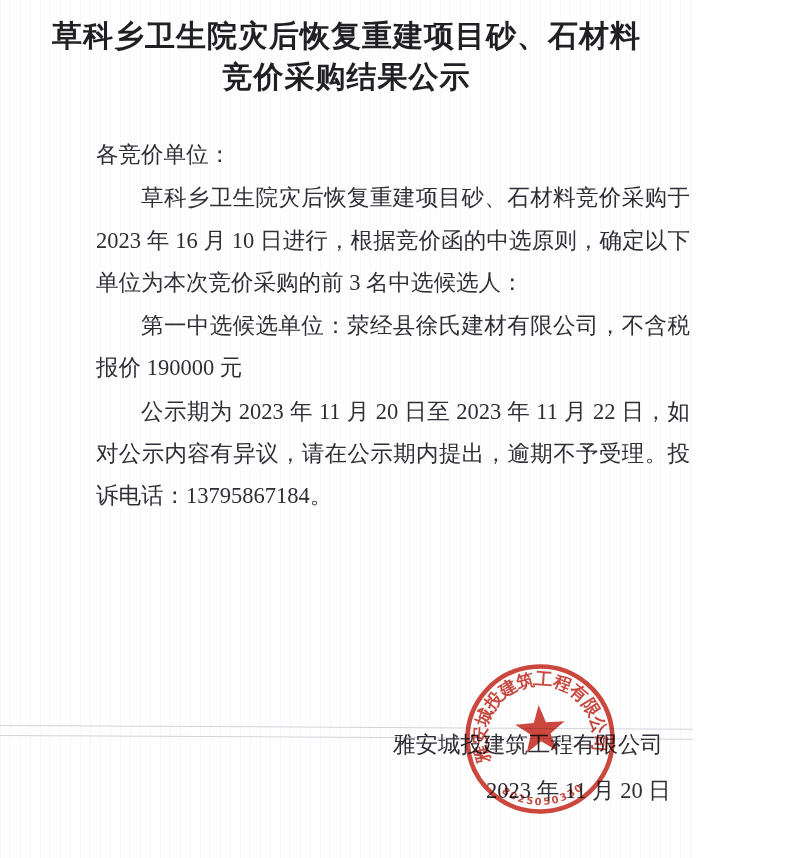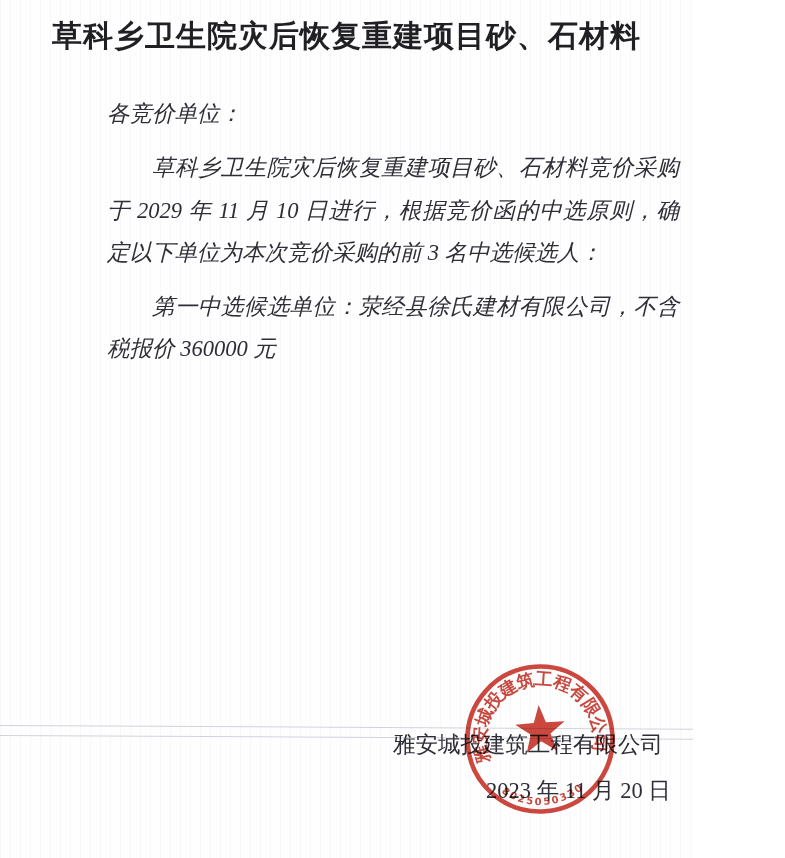--- a/index.html
+++ b/index.html
@@ -29,21 +29,21 @@
   }
   .title-line { display: block; }
 
   .body-text {
     width: 596px;
     margin: 37px 94px 0 95px;
     font-size: 22.5px;
     line-height: 42.3px;
     text-align: justify;
   }
-  .para { margin: 12px; padding: 0; font-style: italic; }
+  .para { margin: 1px; padding: 0; }
   .para.indent { text-indent: 2em; }
 
   .fold-line {
     position: absolute;
     left: 0;
     width: 785px;
     height: 1px;
     background: rgba(150,156,175,0.42);
     transform-origin: left center;
     transform: rotate(0.3deg);
@@ -91,26 +91,28 @@
     fill: #c5392e;
   }
 </style>
 </head>
 <body>
 
 <div class="page">
 
   <h1 class="doc-title">
     <span class="title-line">草科乡卫生院灾后恢复重建项目砂、石材料</span>
+    <span class="title-line">竞价采购结果公示</span>
   </h1>
 
   <div class="body-text">
     <p class="para">各竞价单位：</p>
-    <p class="para indent">草科乡卫生院灾后恢复重建项目砂、石材料竞价采购于 2029 年 11 月 10 日进行，根据竞价函的中选原则，确定以下单位为本次竞价采购的前 3 名中选候选人：</p>
-    <p class="para indent">第一中选候选单位：荥经县徐氏建材有限公司，不含税报价 360000 元</p>
+    <p class="para indent">草科乡卫生院灾后恢复重建项目砂、石材料竞价采购于 2023 年 16 月 10 日进行，根据竞价函的中选原则，确定以下单位为本次竞价采购的前 3 名中选候选人：</p>
+    <p class="para indent">第一中选候选单位：荥经县徐氏建材有限公司，不含税报价 190000 元</p>
+    <p class="para indent">公示期为 2023 年 11 月 20 日至 2023 年 11 月 22 日，如对公示内容有异议，请在公示期内提出，逾期不予受理。投诉电话：13795867184。</p>
   </div>
 
   <div class="fold-line fold-line-1"></div>
   <div class="fold-line fold-line-2"></div>
 
   <div class="signature-company">雅安城投建筑工程有限公司</div>
   <div class="signature-date">2023 年 11 月 20 日</div>
 
   <svg class="seal" viewBox="0 0 156 156" xmlns="http://www.w3.org/2000/svg">
     <defs>

